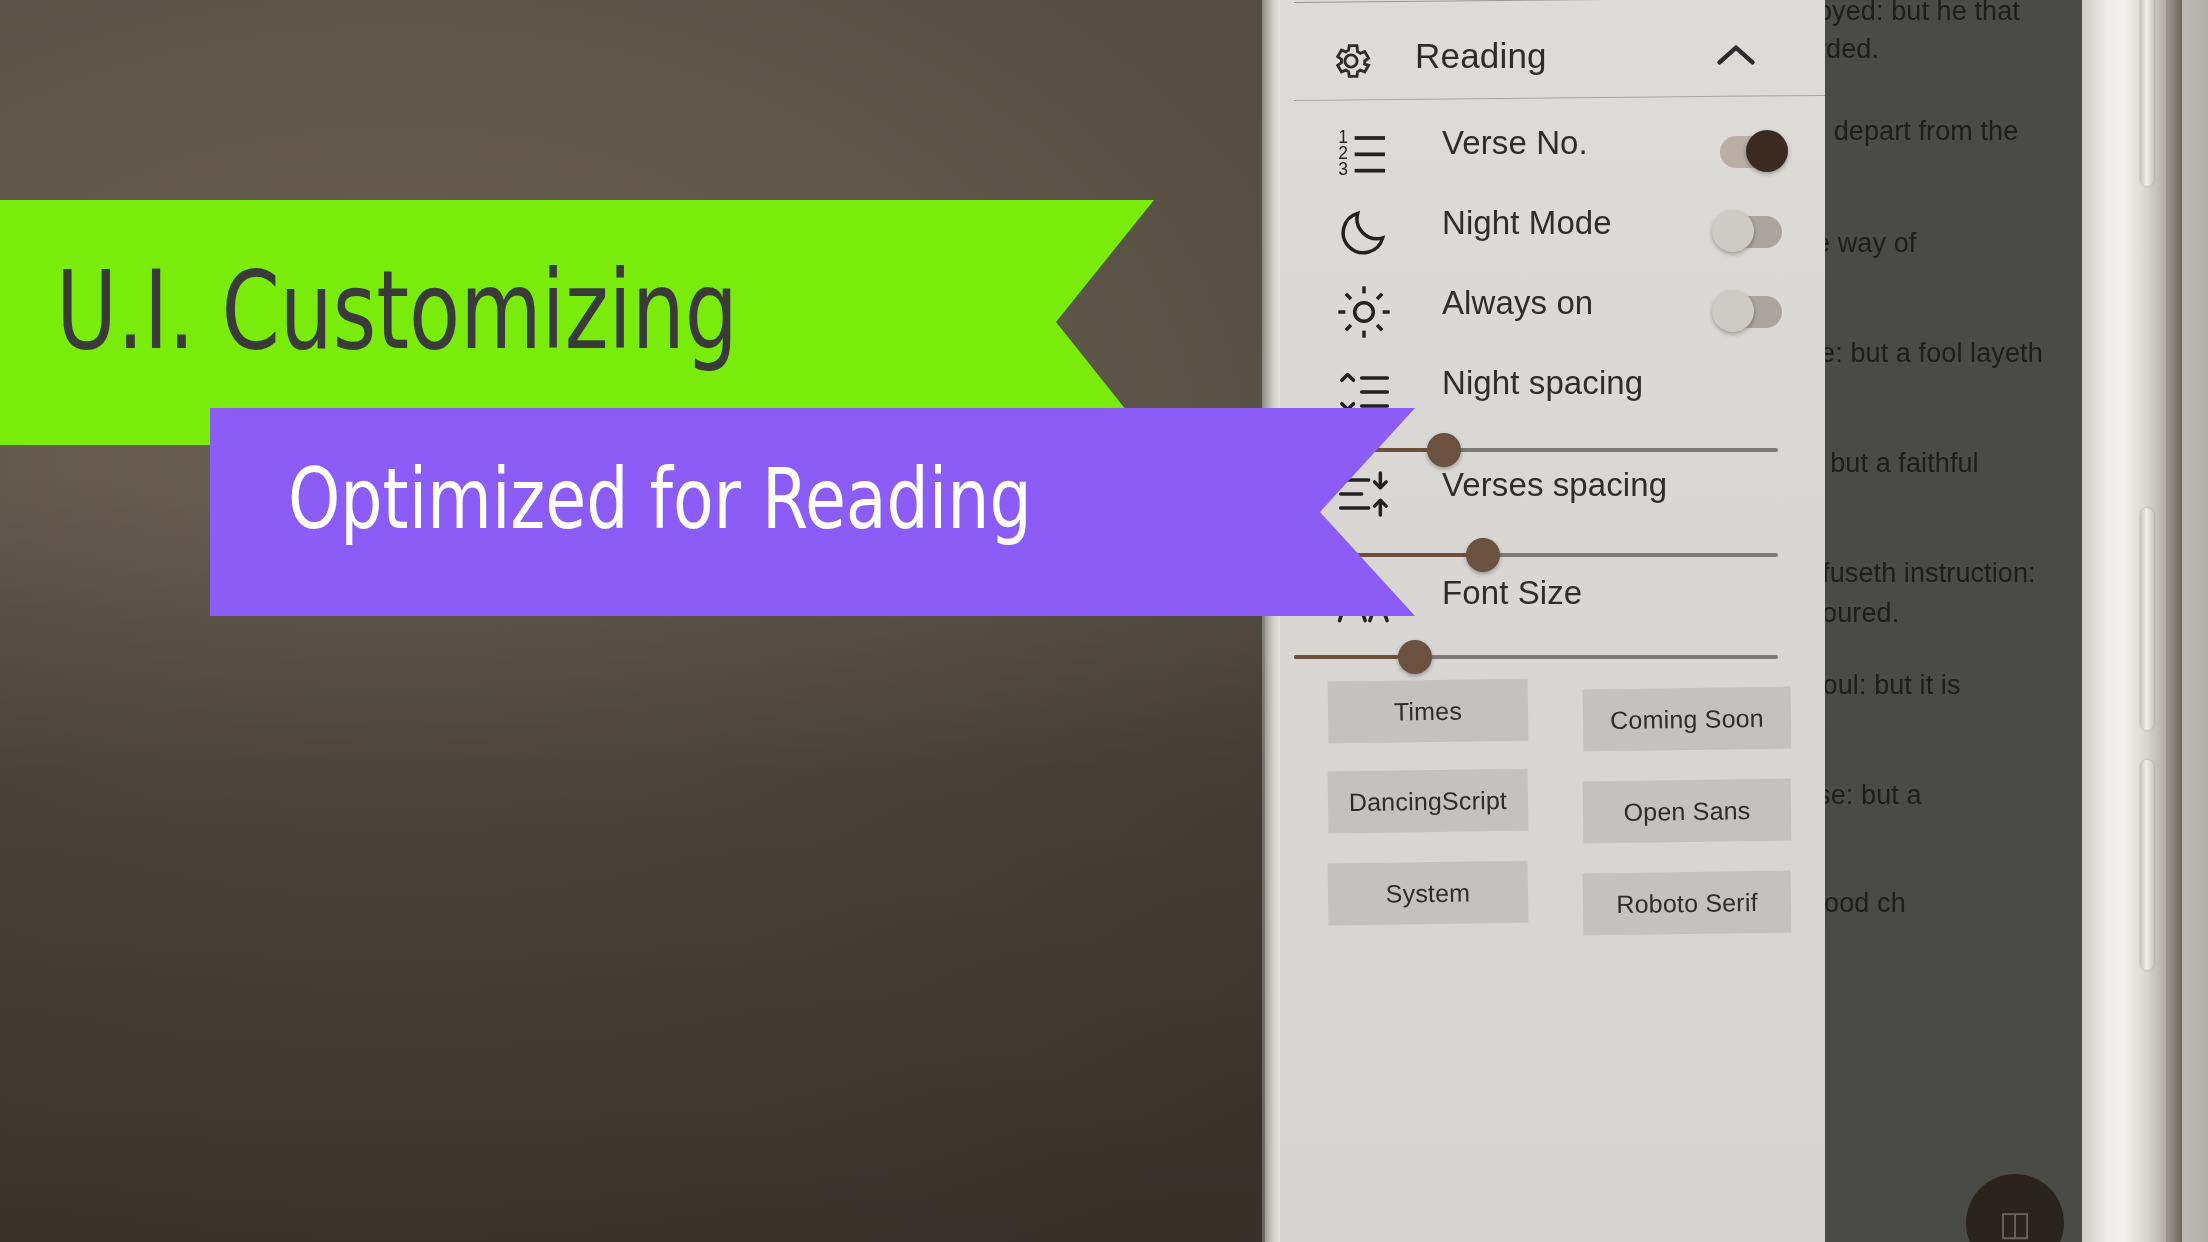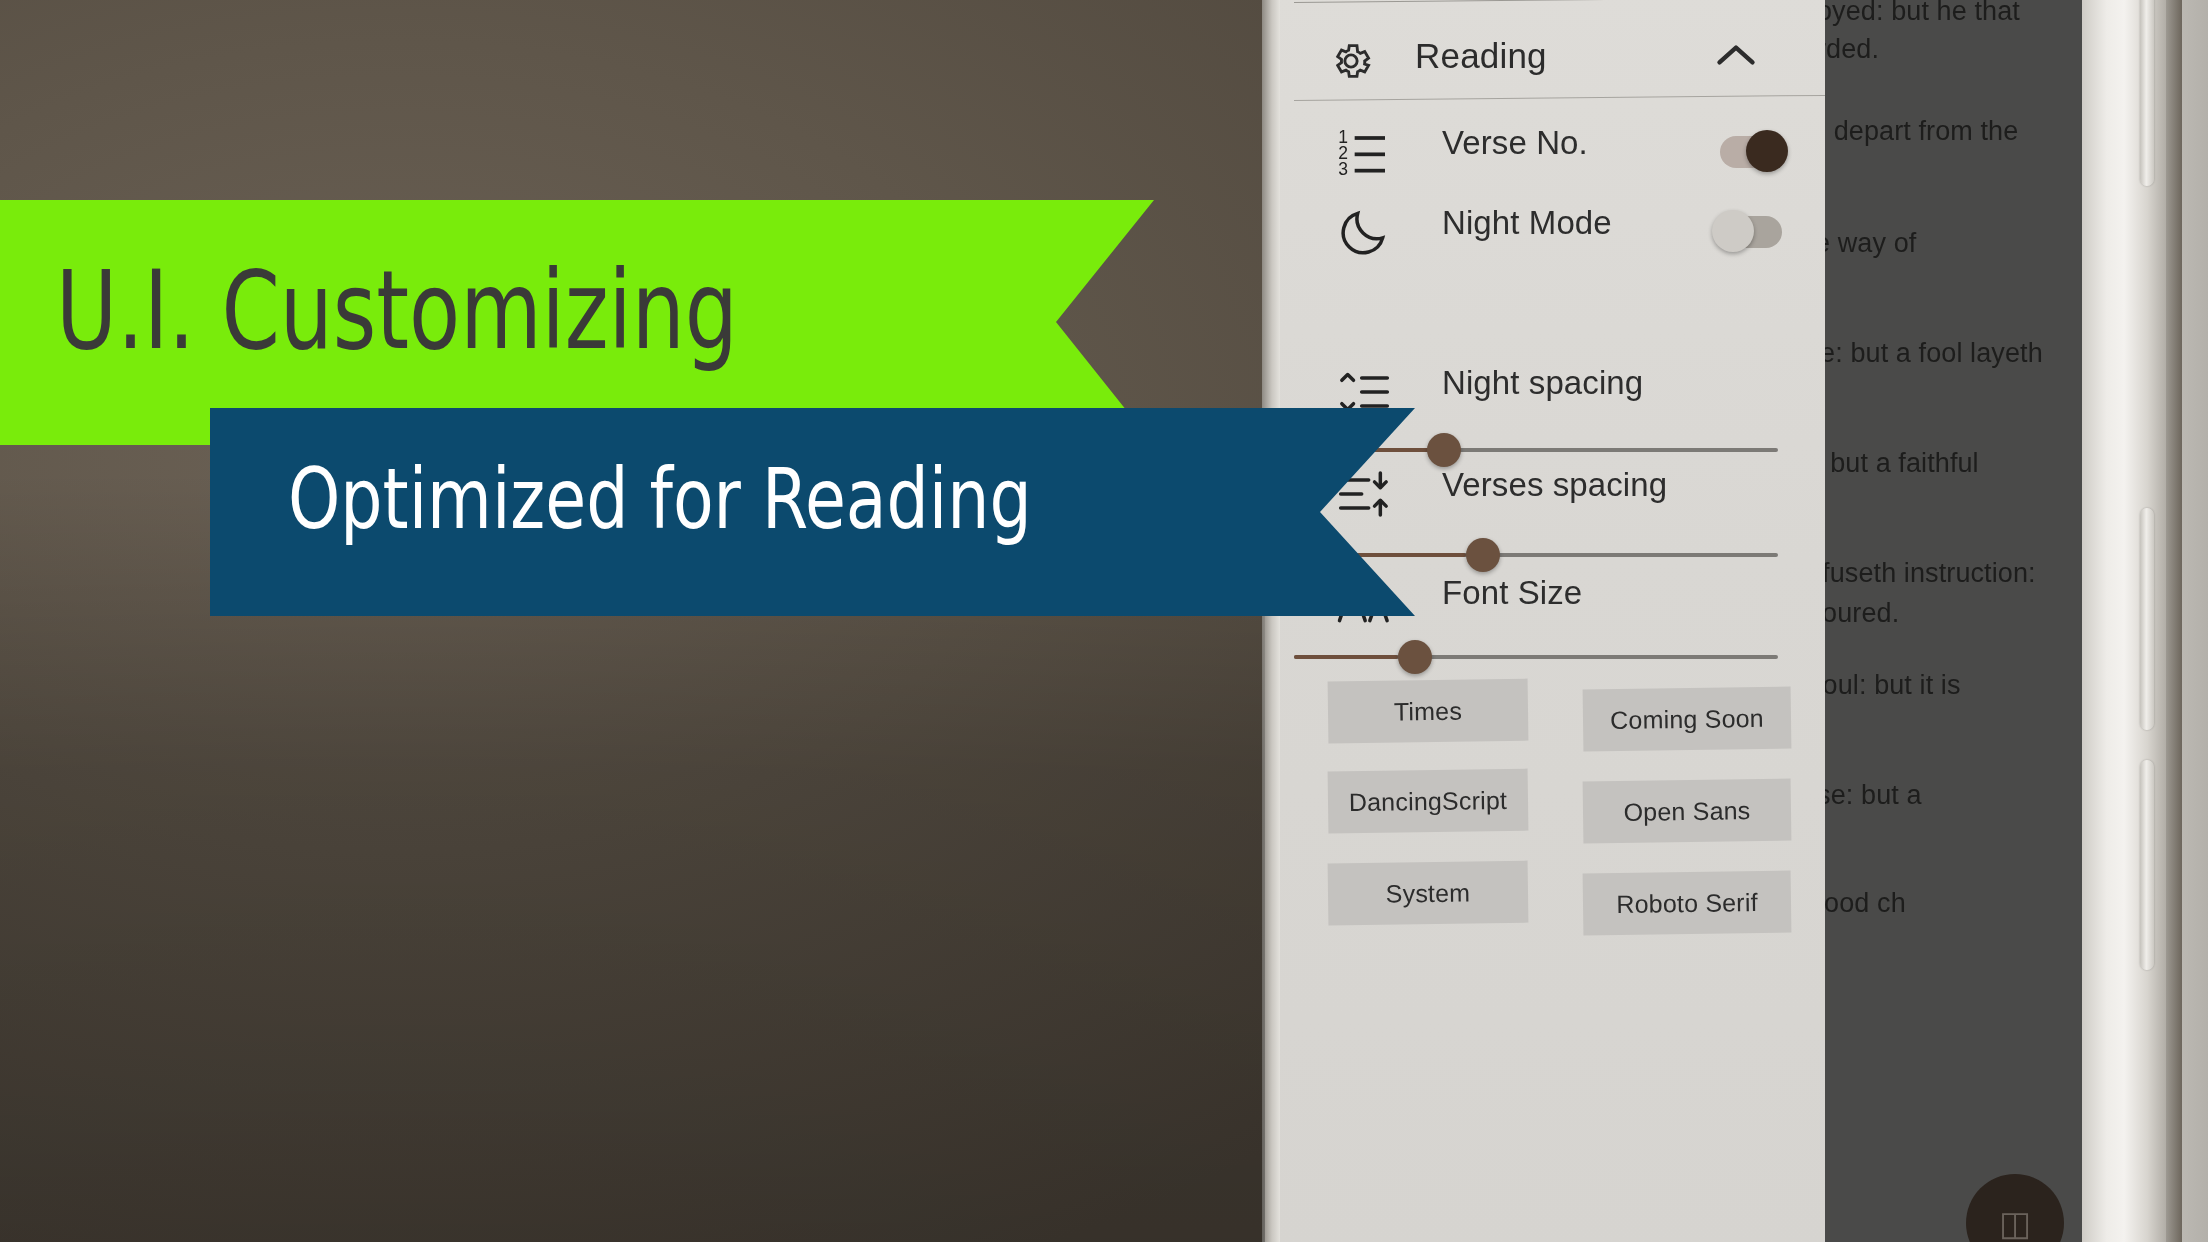--- a/index.html
+++ b/index.html
@@ -137,21 +137,21 @@
     filter:drop-shadow(16px 18px 18px rgba(0,0,0,.45));
   }
   .banner-green .txt {
     position:absolute; left:62px; top:48px;
     font-size:108px; color:#3a3a38;
     font-family:"DejaVu Sans Condensed","Liberation Sans Narrow","Liberation Sans", sans-serif;
     transform:scaleX(.86); transform-origin:left center; white-space:nowrap;
   }
   .banner-black {
     position:absolute; left:210px; top:408px; width:1205px; height:208px;
-    background:#0c4a6e;
+    background:#8b5cf6;
     clip-path:polygon(0 0, 1205px 0, 1110px 104px, 1205px 208px, 0 208px);
     filter:drop-shadow(16px 18px 20px rgba(0,0,0,.5));
   }
   .banner-black .txt {
     position:absolute; left:78px; top:42px;
     font-size:84px; color:#ffffff;
     font-family:"DejaVu Sans Condensed","Liberation Sans Narrow","Liberation Sans", sans-serif;
     transform:scaleX(.88); transform-origin:left center; white-space:nowrap;
   }
 </style>
@@ -224,20 +224,38 @@
       <svg class="ico" viewBox="0 0 24 24" fill="none" stroke="#222" stroke-width="1.5">
         <path d="M20 14.5A8.6 8.6 0 0 1 9.3 4a8.6 8.6 0 1 0 10.7 10.5z"></path>
       </svg>
       <div class="lbl">Night Mode</div>
       <div class="sw off">
         <div class="track"></div>
         <div class="thumb"></div>
       </div>
     </div>
 
+    <div class="row" style="top:288px;">
+      <svg class="ico" viewBox="0 0 24 24" fill="none" stroke="#222" stroke-width="1.5">
+        <circle cx="12" cy="12" r="4"></circle>
+        <line x1="12" y1="1" x2="12" y2="4"></line>
+          <line x1="12" y1="20" x2="12" y2="23"></line>
+        <line x1="1" y1="12" x2="4" y2="12"></line>
+          <line x1="20" y1="12" x2="23" y2="12"></line>
+        <line x1="4.2" y1="4.2" x2="6.4" y2="6.4"></line>
+          <line x1="17.6" y1="17.6" x2="19.8" y2="19.8"></line>
+        <line x1="19.8" y1="4.2" x2="17.6" y2="6.4"></line>
+          <line x1="6.4" y1="17.6" x2="4.2" y2="19.8"></line>
+      </svg>
+      <div class="lbl">Always on</div>
+      <div class="sw off">
+        <div class="track"></div>
+        <div class="thumb"></div>
+      </div>
+    </div>
 
     <div class="row" style="top:368px;">
       <svg class="ico" viewBox="0 0 24 24" fill="none" stroke="#222" stroke-width="1.5" stroke-linecap="round" stroke-linejoin="round">
         <polyline points="2.5,7 5,4.5 7.5,7"></polyline>
         <polyline points="2.5,17 5,19.5 7.5,17"></polyline>
         <line x1="11" y1="6" x2="22" y2="6"></line>
         <line x1="11" y1="12" x2="22" y2="12"></line>
         <line x1="11" y1="18" x2="22" y2="18"></line>
       </svg>
       <div class="lbl">Night spacing</div>

